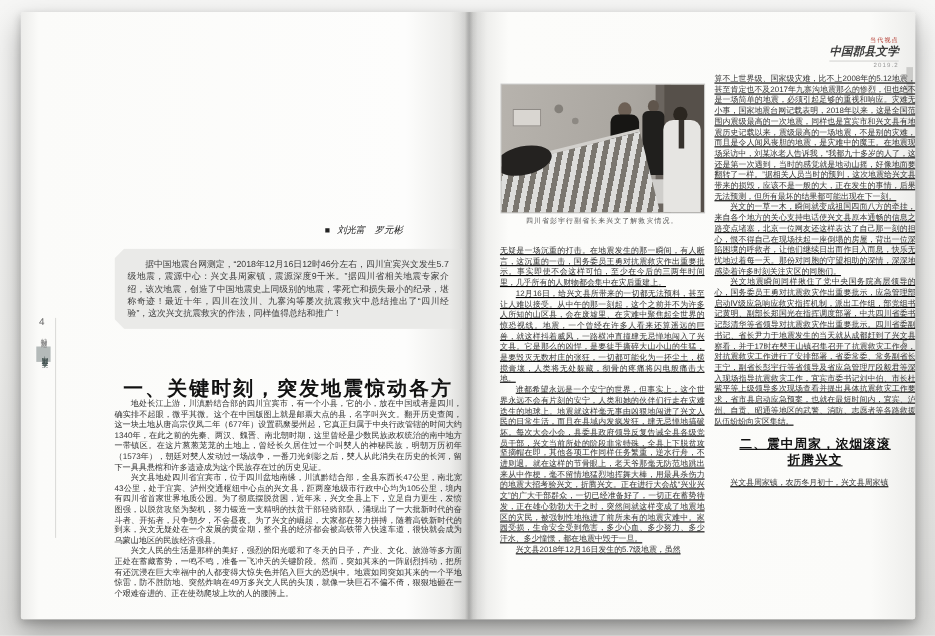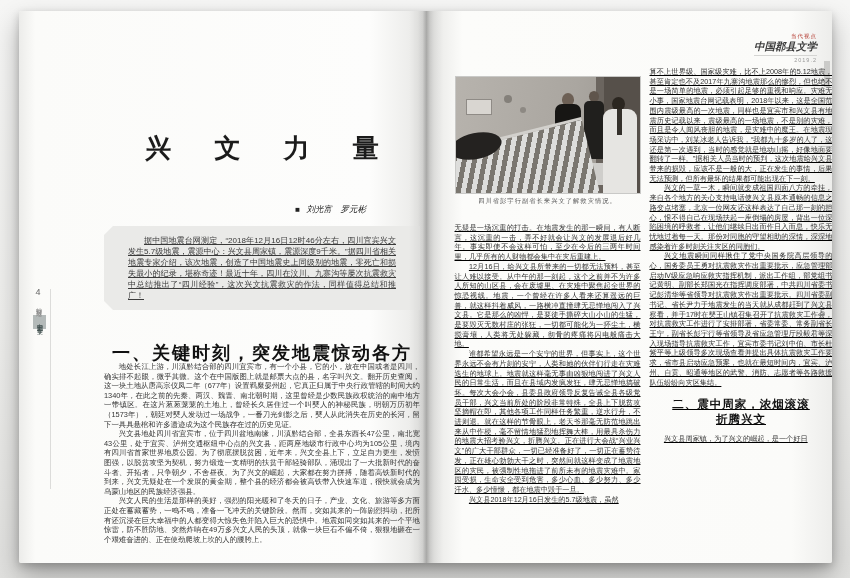--- a/index.html
+++ b/index.html
@@ -45,25 +45,24 @@
     font-size:26px; font-weight:bold; color:#1b1b1b;
     text-align:center; letter-spacing:18px; text-indent:18px;
   }
   .lp-byline {
     position:absolute; left:85px; top:193px; width:262px;
     text-align:right; font-size:8.5px; font-weight:normal; font-style:italic; color:#222;
   }
   .lp-byline .sq { font-style:normal; font-size:8px; margin-right:4px; }
   .lp-intro {
     position:absolute; left:85px; top:215px; width:316px;
-    background:#eaeae8; padding:9px 24px;
+    background:#eaeae8; padding:9px 12px;
     font-size:8px; line-height:11px; color:#3a3a3a;
     text-align:justify; text-indent:2em;
     clip-path:polygon(9px 0, 100% 0, 100% 100%, 9px 100%, 0 calc(100% - 9px), 0 9px);
-    text-decoration:underline;
   }
   .lp-sec1 {
     position:absolute; left:85px; top:330px; width:316px;
     font-size:18px; font-weight:bold; color:#111;
     text-align:center; letter-spacing:2px;
   }
   .lp-body { position:absolute; left:85px; top:351px; width:316px; }
   .lp-body p {
     font-size:7.4px; line-height:9.6px; color:#333;
     text-align:justify; text-indent:2em;
@@ -130,21 +129,20 @@
   <div class="book">
 
     <div class="page page-left">
       <div class="lp-sidebar">
         <div class="lp-pageno">4</div>
         <div class="vtext">特别报道</div>
         <div class="vbadge">中国郡县文学</div>
       </div>
       <div class="lp-edge-line"></div>
 
-      <h1 class="lp-title">兴 文 力 量</h1>
 
       <div class="lp-byline">
         <span class="sq">■</span>
         <span>刘光富　罗元彬</span>
       </div>
 
       <div class="lp-intro">据中国地震台网测定，“2018年12月16日12时46分左右，四川宜宾兴文发生5.7级地震，震源中心：兴文县周家镇，震源深度9千米。”据四川省相关地震专家介绍，该次地震，创造了中国地震史上同级别的地震，零死亡和损失最小的纪录，堪称奇迹！最近十年，四川在汶川、九寨沟等屡次抗震救灾中总结推出了“四川经验”，这次兴文抗震救灾的作法，同样值得总结和推广！</div>
 
       <h2 class="lp-sec1">一、关键时刻，突发地震惊动各方</h2>
 
@@ -178,35 +176,35 @@
         <div class="ph-man2-head"></div>
         <div class="ph-man2"></div>
         <div class="ph-doc-head"></div>
         <div class="ph-doctor"></div>
         <div class="ph-bed"></div>
         <div class="ph-patient"></div>
       </div>
       <div class="rp-caption">四川省彭宇行副省长来兴文了解救灾情况。</div>
 
       <div class="col col-l">
-        <p class="cont">无疑是一场沉重的打击。在地震发生的那一瞬间，有人断言，这沉重的一击，弄不好就会让兴文的发展退后好几年。事实即使不会这样可怕，至少在今后的三两年时间里，几乎所有的人财物都会集中在灾后重建上。</p>
+        <p class="cont">无疑是一场沉重的打击。在地震发生的那一瞬间，有人断言，这沉重的一击，国务委员王勇对抗震救灾作出重要批示。事实即使不会这样可怕，至少在今后的三两年时间里，几乎所有的人财物都会集中在灾后重建上。</p>
         <p>12月16日，给兴文县所带来的一切都无法预料，甚至让人难以接受。从中午的那一刻起，这个之前并不为许多人所知的山区县，会在废墟里、在灾难中聚焦起全世界的惊恐视线。地震，一个曾经在许多人看来还算遥远的巨兽，就这样抖着威风，一路横冲直撞肆无忌惮地闯入了兴文县。它是那么的凶悍，是要徒手撕碎大山小山的生猛，是要毁灭无数村庄的张狂，一切都可能化为一抔尘土，横搅膏壤，人类将无处躲藏，彻骨的疼痛将闪电般痛击大地。</p>
         <p>谁都希望永远是一个安宁的世界，但事实上，这个世界永远不会有片刻的安宁，人类和她的伙伴们行走在灾难迭生的地球上。地震就这样毫无事由凶狠地闯进了兴文人民的日常生活，而且在县域内发疯发狂，肆无忌惮地搞破坏。每次大会小会，县委县政府领导反复告诫全县各级党员干部，兴文当前所处的阶段非常特殊，全县上下脱贫攻坚摘帽在即，其他各项工作同样任务繁重，逆水行舟，不进则退。就在这样的节骨眼上，老天爷那毫无防范地跳出来从中作梗，毫不留情地猛烈地挥舞大棒，用最具杀伤力的地震大招考验兴文，折腾兴文。正在进行大会战“兴业兴文”的广大干部群众，一切已经准备好了，一切正在蓄势待发，正在雄心勃勃大干之时，突然间就这样变成了地震地区的灾民，被强制性地拖进了前所未有的地震灾难中。家园受损，生命安全受到危害，多少心血、多少努力、多少汗水、多少憧憬，都在地震中毁于一旦。</p>
         <p>兴文县2018年12月16日发生的5.7级地震，虽然</p>
       </div>
 
       <div class="col col-r">
         <p class="cont">算不上世界级、国家级灾难，比不上2008年的5.12地震，甚至肯定也不及2017年九寨沟地震那么的惨烈，但也绝不是一场简单的地震，必须引起足够的重视和响应。灾难无小事，国家地震台网记载表明，2018年以来，这是全国范围内震级最高的一次地震，同样也是宜宾市和兴文县有地震历史记载以来，震级最高的一场地震，不是别的灾难，而且是令人闻风丧胆的地震，是灾难中的魔王。在地震现场采访中，刘某冰老人告诉我，“我都九十多岁的人了，这还是第一次遇到，当时的感觉就是地动山摇，好像地面要翻转了一样。”据相关人员当时的预判，这次地震给兴文县带来的损毁，应该不是一般的大，正在发生的事情，后果无法预测，但所有最坏的结果都可能出现在下一刻。</p>
         <p>兴文的一草一木，瞬间就变成祖国四面八方的牵挂，来自各个地方的关心支持电话使兴文县原本通畅的信息之路变点堵塞，北京一位网友还这样表达了自己那一刻的担心，恨不得自己在现场扶起一座倒塌的房屋，背出一位深陷困境的呼救者，让他们继续日出而作日入而息，快乐无忧地过着每一天。那份对同胞的守望相助的深情，深深地感染着许多时刻关注灾区的同胞们。</p>
         <p>兴文地震瞬间同样揪住了党中央国务院高层领导的心，国务委员王勇对抗震救灾作出重要批示，应急管理部启动Ⅳ级应急响应救灾指挥机制，派出工作组，部党组书记黄明、副部长郑国光在指挥调度部署，中共四川省委书记彭清华等省领导对抗震救灾作出重要批示。四川省委副书记、省长尹力于地震发生的当天就从成都赶到了兴文县察看，并于17时在僰王山镇召集召开了抗震救灾工作会，对抗震救灾工作进行了安排部署，省委常委、常务副省长王宁，副省长彭宇行等省领导及省应急管理厅段毅君等深入现场指导抗震救灾工作，宜宾市委书记刘中伯、市长杜紫平等上级领导多次现场查看并提出具体抗震救灾工作要求，省市县启动应急预案，也就在最短时间内，宜宾、泸州、自贡、昭通等地区的武警、消防、志愿者等各路救援队伍纷纷向灾区集结。</p>
         <h2 class="rp-sec2">
           <span>二、震中周家，浓烟滚滚</span><br>
           <span>折腾兴文</span>
         </h2>
-        <p>兴文县周家镇，为了兴文的崛起，是一个好日</p>
+        <p>兴文县周家镇，农历冬月初十，兴文县周家镇</p>
       </div>
 
       <div class="rp-pageno">5</div>
     </div>
 
     <div class="spine"></div>
   </div>
 </div>
 
 </body></html>

